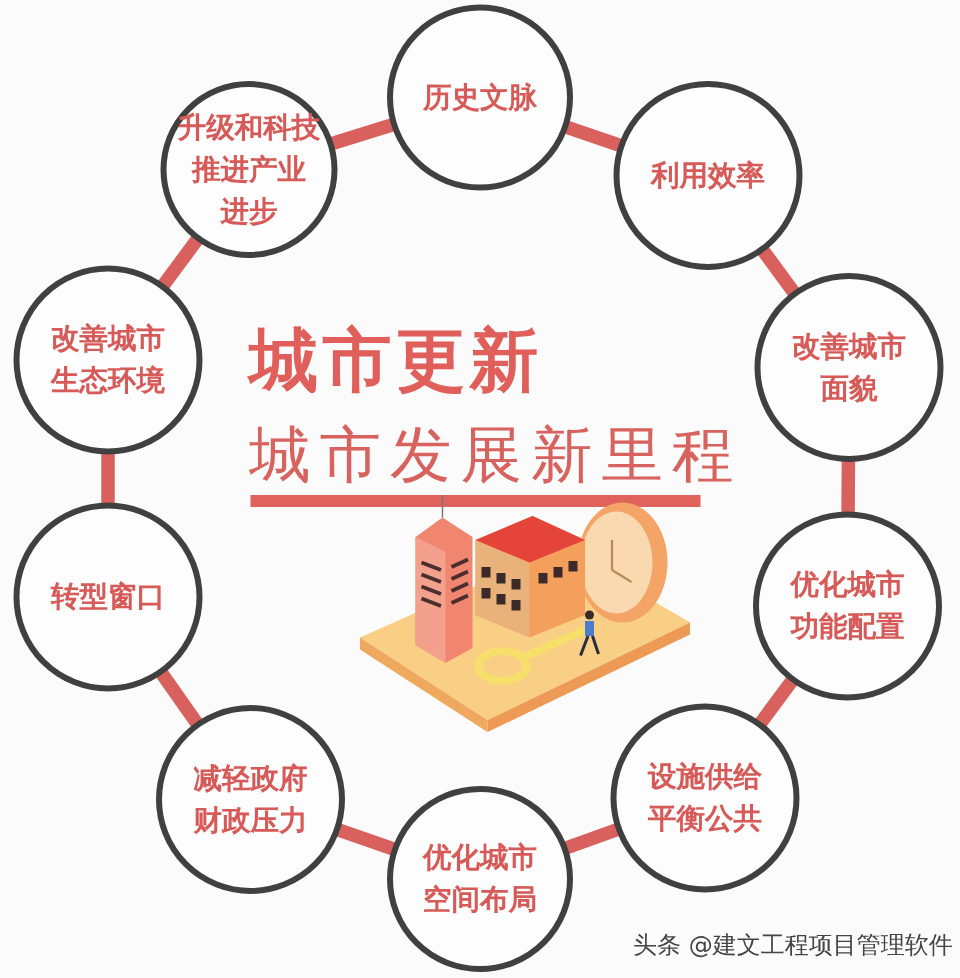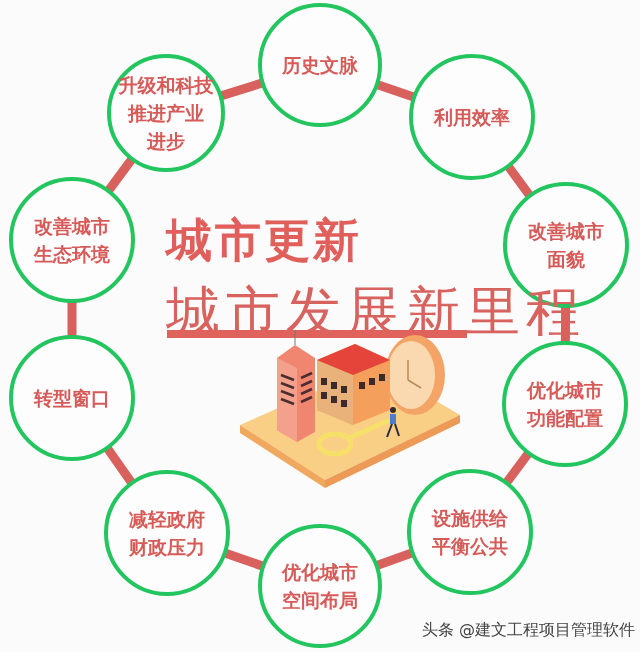--- a/index.html
+++ b/index.html
@@ -1,24 +1,24 @@
 <!DOCTYPE html>
 <html><head>
 <meta charset="utf-8">
 <style>
   html, body { margin:0; padding:0; }
   body { width:640px; height:652px; background:#fbfbfb; position:relative; overflow:hidden;
          font-family:"DejaVu Sans", sans-serif; }
   svg.links { position:absolute; left:0; top:0; width:640px; height:652px; }
-  .circle { position:absolute; box-sizing:border-box; border:4px solid #22c55e; border-radius:50%;
+  .circle { position:absolute; box-sizing:border-box; border:4px solid #404040; border-radius:50%;
             background:#fdfdfd; display:flex; flex-direction:column; align-items:center; justify-content:center;
             color:#d65a57; font-weight:bold; font-size:19px; line-height:28px; text-align:left; }
   .title-main { position:absolute; left:166px; top:210px; font-size:46px; font-weight:bold; color:#e15f5a;
                 letter-spacing:3px; }
-  .title-sub { position:absolute; left:166px; top:276px; font-size:54px; color:#d8625e; letter-spacing:6px;
+  .title-sub { position:absolute; left:166px; top:276px; font-size:41px; color:#d8625e; letter-spacing:6px;
                font-weight:normal; }
   .bar { position:absolute; left:167px; top:330px; width:300px; height:8px; background:#e0625d; }
   .illus { position:absolute; left:225px; top:330px; width:240px; height:160px; }
   .watermark { position:absolute; left:410px; top:620px; font-size:16px; color:#444;margin-left:12px; }
 </style>
 </head>
 <body>
 
 <svg class="links" viewBox="0 0 640 652">
   <g stroke="#d9615d" stroke-width="9" fill="none">

